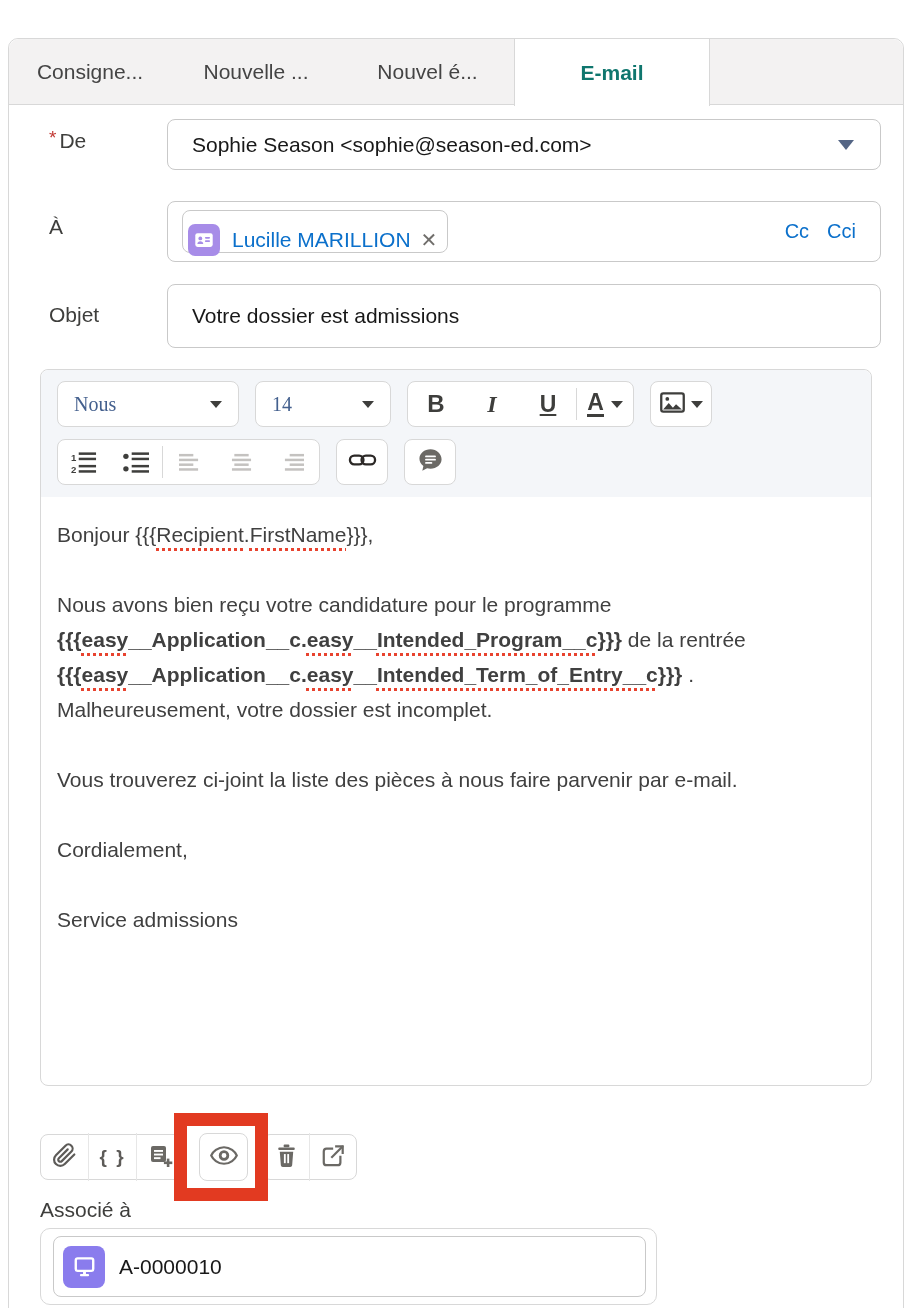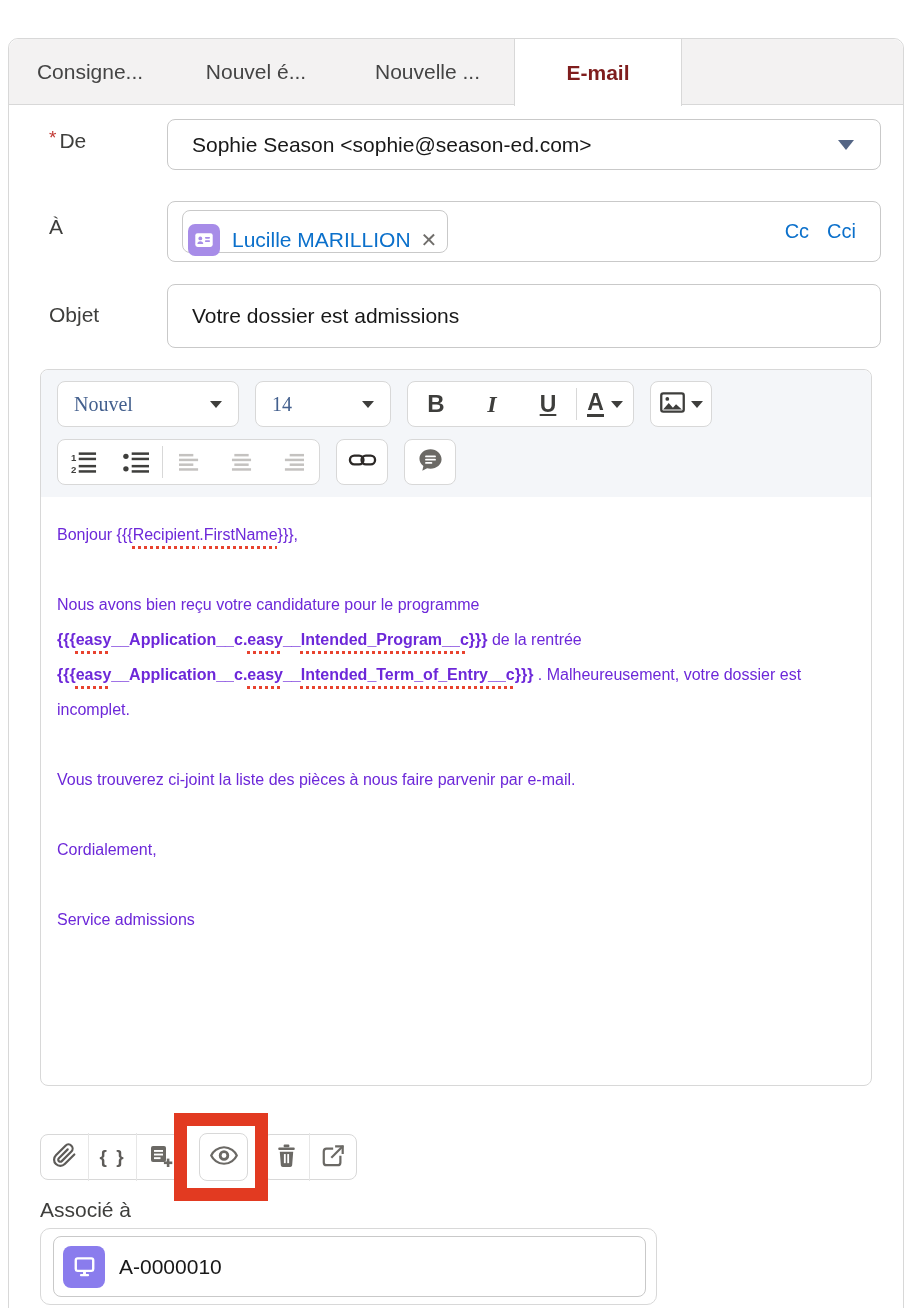--- a/index.html
+++ b/index.html
@@ -12,21 +12,21 @@
 
   
   .tabbar { position:absolute; left:0; top:0; width:100%; height:66px; background:#f3f2f2;
             border-bottom:1px solid #d8d8d8; border-radius:10px 10px 0 0; display:flex; }
   .tab { border:none; background:transparent; font-family:inherit; font-size:21px; color:#444;
          height:66px; line-height:66px; text-align:center; white-space:nowrap; overflow:hidden;
          text-overflow:ellipsis; cursor:pointer; }
   .tab:nth-child(1){ width:162px; }
   .tab:nth-child(2){ width:170px; }
   .tab:nth-child(3){ width:173px; }
-  .tab.active { width:168px; background:#fff; color:#7f1d1d; font-weight:700;
+  .tab.active { width:196px; background:#fff; color:#0f766e; font-weight:700;
                 border-left:1px solid #d8d8d8; border-right:1px solid #d8d8d8;
                 height:67px; margin-bottom:-1px; }
 
   
   .flabel { position:absolute; left:40px; font-size:21px; color:#3e3e3c; }
   .req { color:#c23934; font-size:19px; vertical-align:4px; margin-right:3px; }
   .inputbox { position:absolute; left:158px; width:714px; background:#fff;
               border:1px solid #c9c9c9; border-radius:8px; display:flex; align-items:center; }
   .inputbox .val { font-size:21px; color:#181818; padding-left:24px; flex:1; }
   .caret { width:0; height:0; border-left:8px solid transparent; border-right:8px solid transparent;
@@ -58,21 +58,21 @@
           background:none; border:none; cursor:pointer; font-family:inherit; }
   .cell.sm { width:52px; }
   .vdiv { width:1px; height:32px; background:#d8d8d8; }
   .fmt-b { font-size:24px; font-weight:800; color:#3e3e3c; }
   .fmt-i { font-size:24px; font-style:italic; font-family:"Liberation Serif",serif; font-weight:700; color:#3e3e3c; }
   .fmt-u { font-size:23px; font-weight:700; text-decoration:underline; color:#3e3e3c; }
   .fmt-a { font-size:23px; font-weight:800; color:#3e3e3c; border-bottom:3px solid #3e3e3c; line-height:1; }
   .btn-single { width:52px; justify-content:center; cursor:pointer; }
 
   
-  .mailbody { padding:20px 16px; font-size:16px; color:#6d28d9; line-height:35px; }
+  .mailbody { padding:20px 16px; font-size:21px; color:#404040; line-height:35px; }
   .mailbody p { margin:0; }
   .mailbody .b { font-weight:700; }
   .mailbody .s { text-decoration:underline dotted #e8432f 3px; text-underline-offset:6px;
                  text-decoration-skip-ink:none; }
 
   
   .attachbar { position:absolute; left:40px; top:1105px; display:flex; gap:14px; align-items:center; }
   .agroup { display:flex; }
   .agroup .cellw { width:47px; height:48px; display:flex; align-items:center; justify-content:center;
                    background:none; border:none; cursor:pointer; font-family:inherit; }
@@ -98,22 +98,22 @@
              border:1px solid #d8d8d8; border-radius:8px 8px 0 0; background:#fff; }
 </style>
 </head>
 <body>
 
 <div class="page">
   <div class="panel">
 
     <div class="tabbar">
       <button class="tab">Consigne...</button>
+      <button class="tab">Nouvelle ...</button>
       <button class="tab">Nouvel é...</button>
-      <button class="tab">Nouvelle ...</button>
       <button class="tab active">E-mail</button>
     </div>
 
     <div class="flabel" style="top:88px;">
       <span class="req">*</span><span>De</span>
     </div>
     <div class="inputbox" style="top:80px; height:51px;">
       <span class="val">Sophie Season &lt;sophie@season-ed.com&gt;</span>
       <span class="caret"></span>
     </div>
@@ -142,21 +142,21 @@
     <div class="flabel" style="top:264px;">Objet</div>
     <div class="inputbox" style="top:245px; height:64px;">
       <span class="val">Votre dossier est admissions</span>
     </div>
   </div>
 
   <div class="editor">
     <div class="toolbar">
       <div class="trow">
         <div class="tbox selectbox" style="width:182px;">
-          <span class="sval">Nouvel</span>
+          <span class="sval">Nous</span>
           <span class="mini-caret"></span>
         </div>
         <div class="tbox selectbox" style="width:136px;">
           <span class="sval">14</span>
           <span class="mini-caret"></span>
         </div>
         <div class="tbox">
           <button class="cell">
               <span class="fmt-b">B</span>
             </button>

